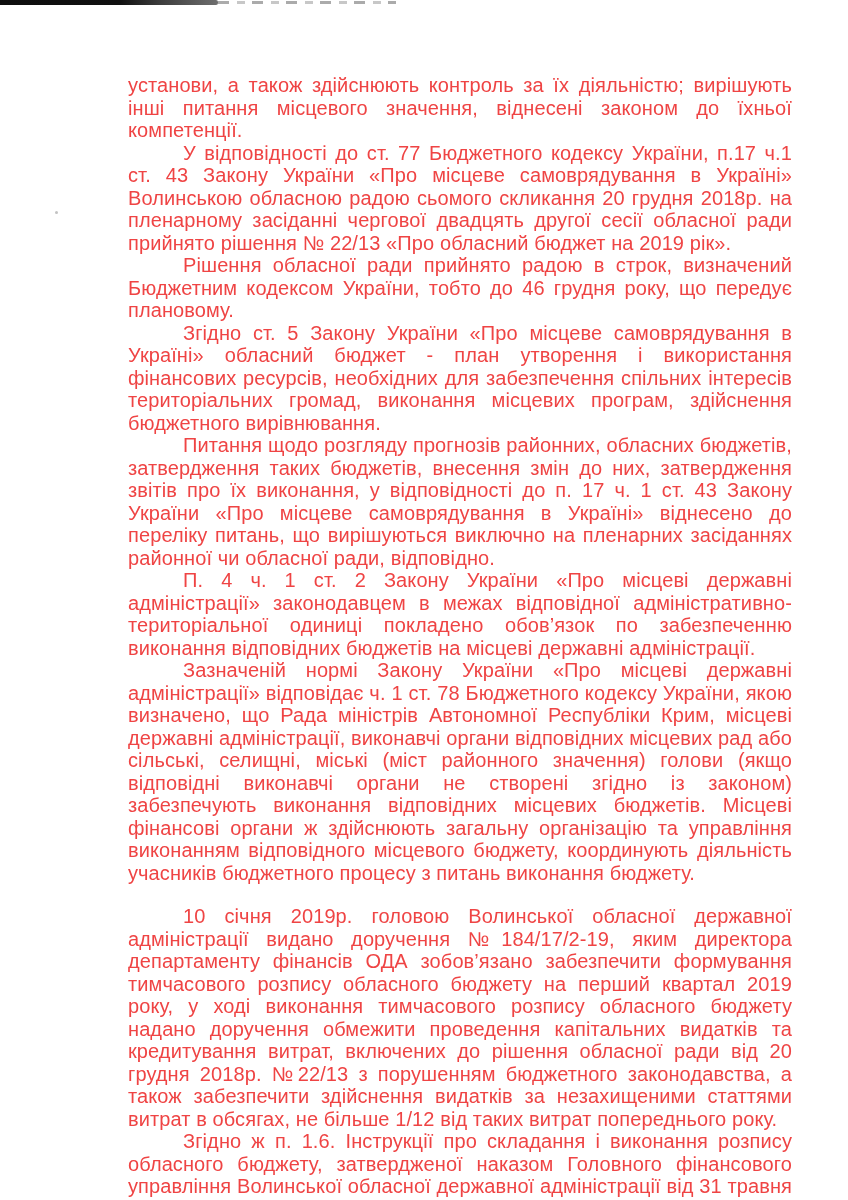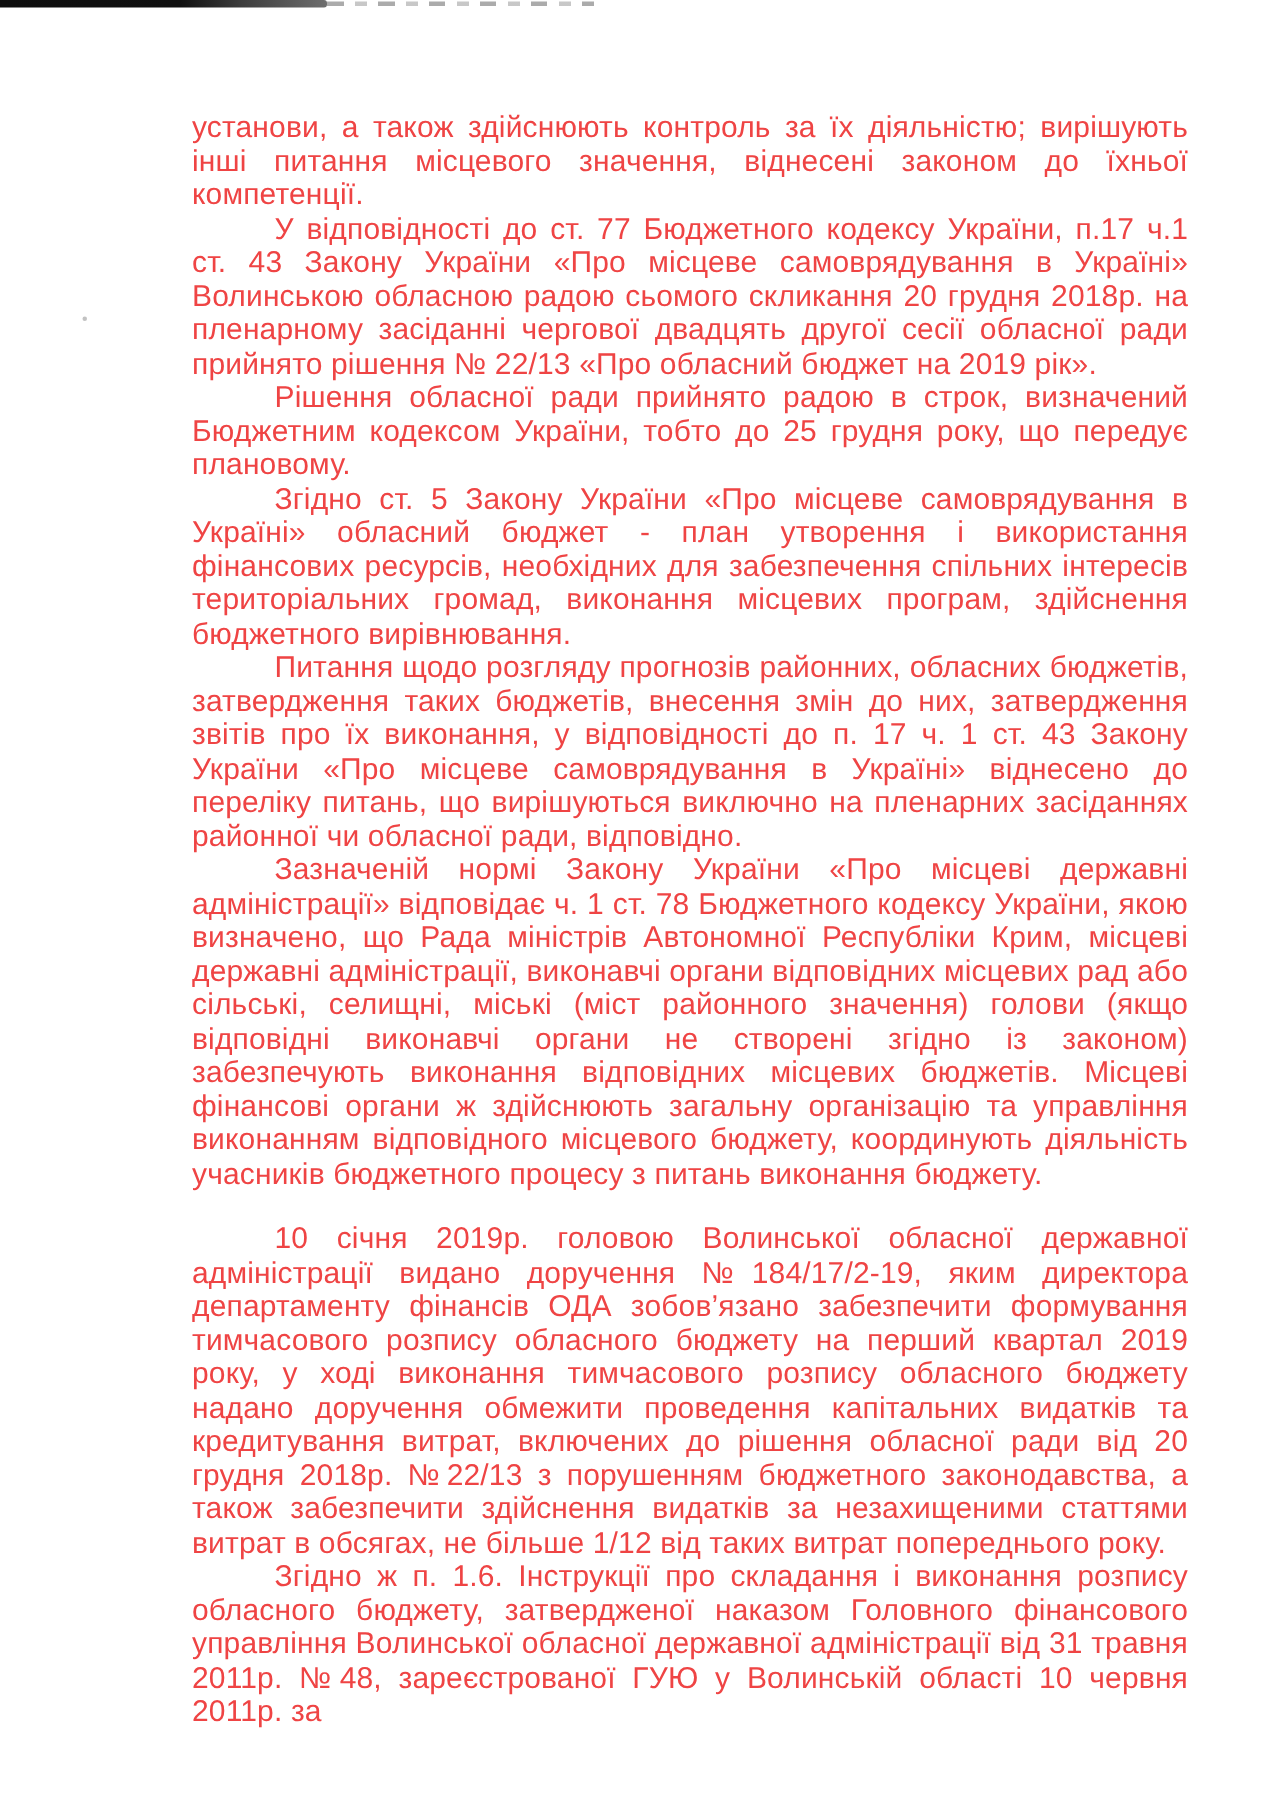--- a/index.html
+++ b/index.html
@@ -88,21 +88,22 @@
   <div class="scan-band">
     <span class="seg-solid"></span>
     <span class="seg-dashes"></span>
   </div>
 
   <div class="scan-speck"></div>
 
   <div class="content">
     <p class="para">установи, а також здійснюють контроль за їх діяльністю; вирішують інші питання місцевого значення, віднесені законом до їхньої компетенції.</p>
     <p class="para indent">У відповідності до ст. 77 Бюджетного кодексу України, п.17 ч.1 ст. 43 Закону України «Про місцеве самоврядування в Україні» Волинською обласною радою сьомого скликання 20 грудня 2018р. на пленарному засіданні чергової двадцять другої сесії обласної ради прийнято рішення № 22/13 «Про обласний бюджет на 2019 рік».</p>
-    <p class="para indent">Рішення обласної ради прийнято радою в строк, визначений Бюджетним кодексом України, тобто до 25 грудня року, що передує плановому.</p>
+    <p class="para indent">Рішення обласної ради прийнято радою в строк, визначений Бюджетним кодексом України, тобто до 46 грудня року, що передує плановому.</p>
     <p class="para indent">Згідно ст. 5 Закону України «Про місцеве самоврядування в Україні» обласний бюджет - план утворення і використання фінансових ресурсів, необхідних для забезпечення спільних інтересів територіальних громад, виконання місцевих програм, здійснення бюджетного вирівнювання.</p>
     <p class="para indent">Питання щодо розгляду прогнозів районних, обласних бюджетів, затвердження таких бюджетів, внесення змін до них, затвердження звітів про їх виконання, у відповідності до п. 17 ч. 1 ст. 43 Закону України «Про місцеве самоврядування в Україні» віднесено до переліку питань, що вирішуються виключно на пленарних засіданнях районної чи обласної ради, відповідно.</p>
+    <p class="para indent">П. 4 ч. 1 ст. 2 Закону України «Про місцеві державні адміністрації» законодавцем в межах відповідної адміністративно-територіальної одиниці покладено обов’язок по забезпеченню виконання відповідних бюджетів на місцеві державні адміністрації.</p>
     <p class="para indent">Зазначеній нормі Закону України «Про місцеві державні адміністрації» відповідає ч. 1 ст. 78 Бюджетного кодексу України, якою визначено, що Рада міністрів Автономної Республіки Крим, місцеві державні адміністрації, виконавчі органи відповідних місцевих рад або сільські, селищні, міські (міст районного значення) голови (якщо відповідні виконавчі органи не створені згідно із законом) забезпечують виконання відповідних місцевих бюджетів. Місцеві фінансові органи ж здійснюють загальну організацію та управління виконанням відповідного місцевого бюджету, координують діяльність учасників бюджетного процесу з питань виконання бюджету.</p>
     <p class="para indent gap-before">10 січня 2019р. головою Волинської обласної державної адміністрації видано доручення №184/17/2-19, яким директора департаменту фінансів ОДА зобов’язано забезпечити формування тимчасового розпису обласного бюджету на перший квартал 2019 року, у ході виконання тимчасового розпису обласного бюджету надано доручення обмежити проведення капітальних видатків та кредитування витрат, включених до рішення обласної ради від 20 грудня 2018р. №22/13 з порушенням бюджетного законодавства, а також забезпечити здійснення видатків за незахищеними статтями витрат в обсягах, не більше 1/12 від таких витрат попереднього року.</p>
     <p class="para indent">Згідно ж п. 1.6. Інструкції про складання і виконання розпису обласного бюджету, затвердженої наказом Головного фінансового управління Волинської обласної державної адміністрації від 31 травня 2011р. №48, зареєстрованої ГУЮ у Волинській області 10 червня 2011р. за</p>
   </div>
 
 </div>
 
 </body></html>

